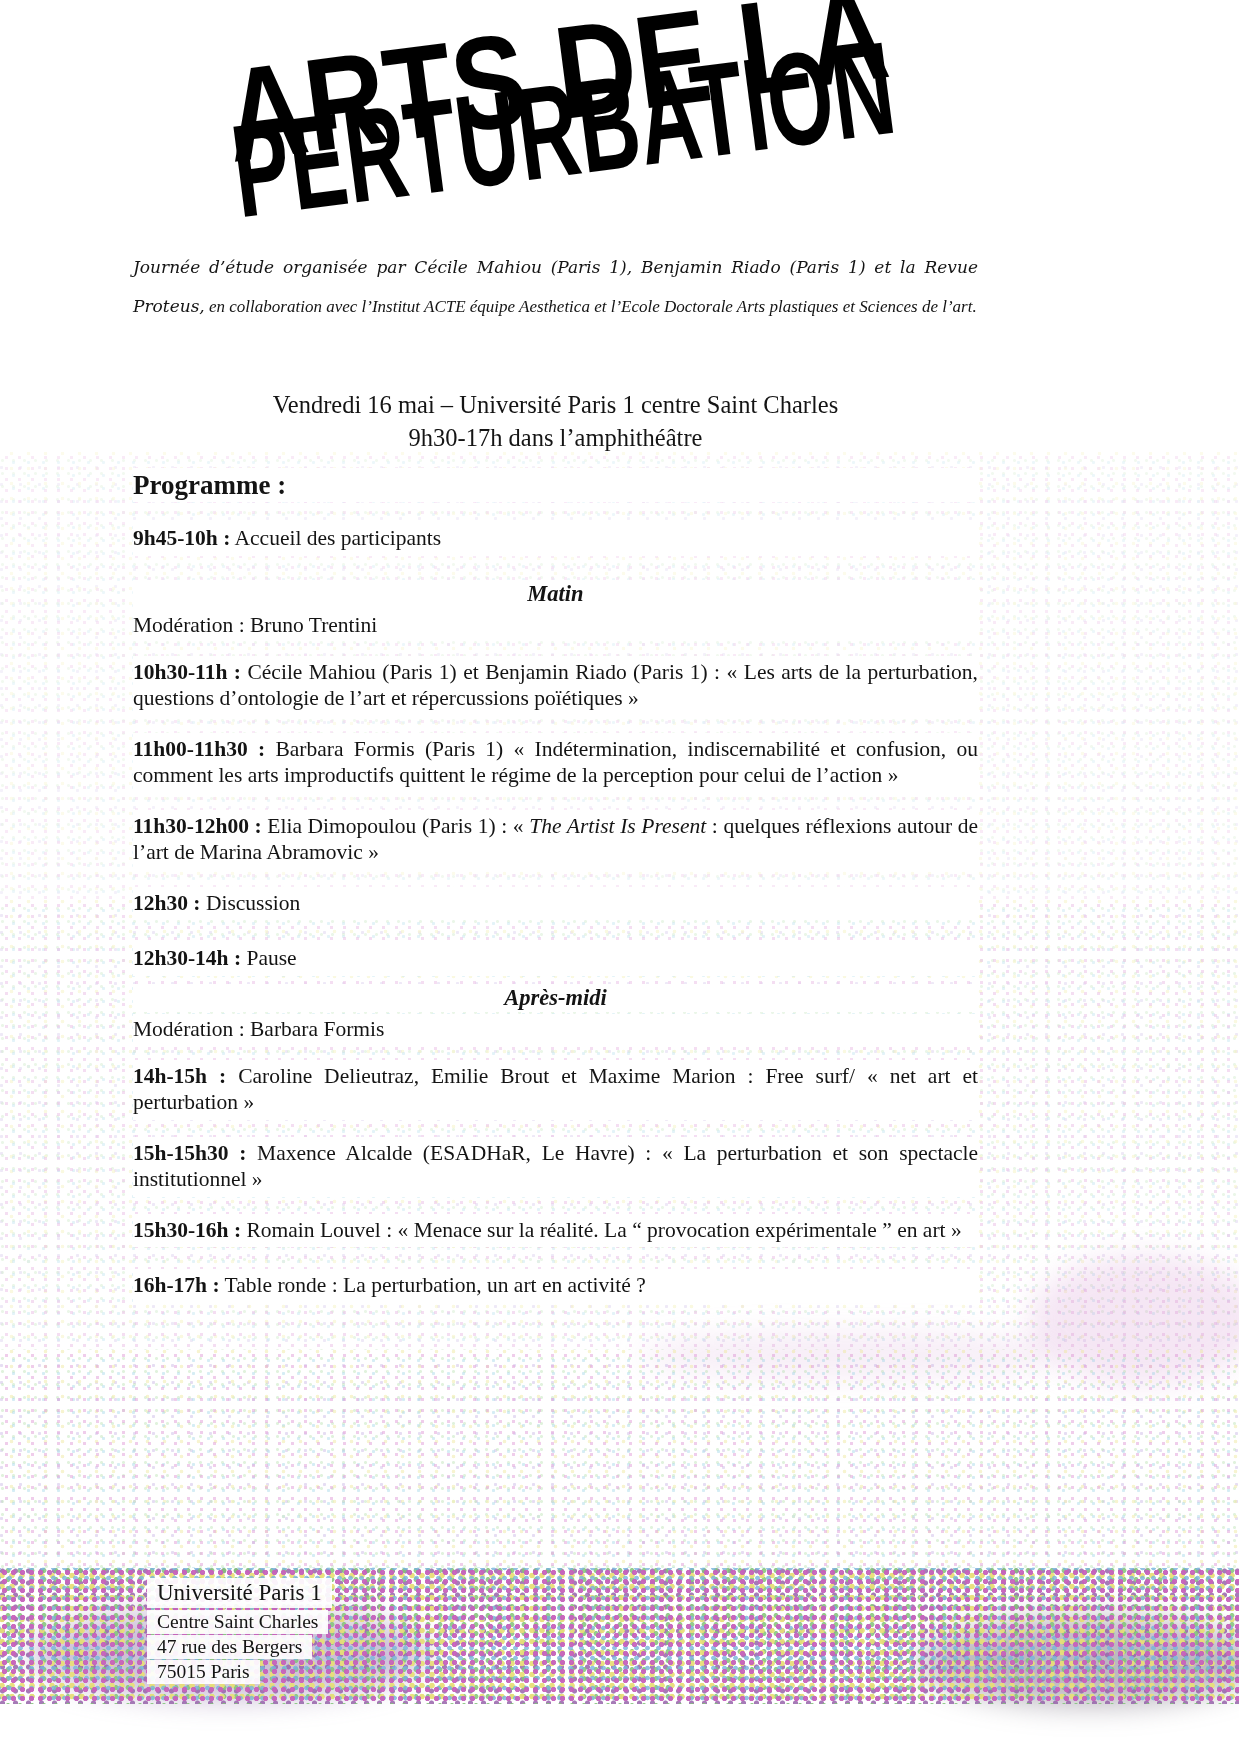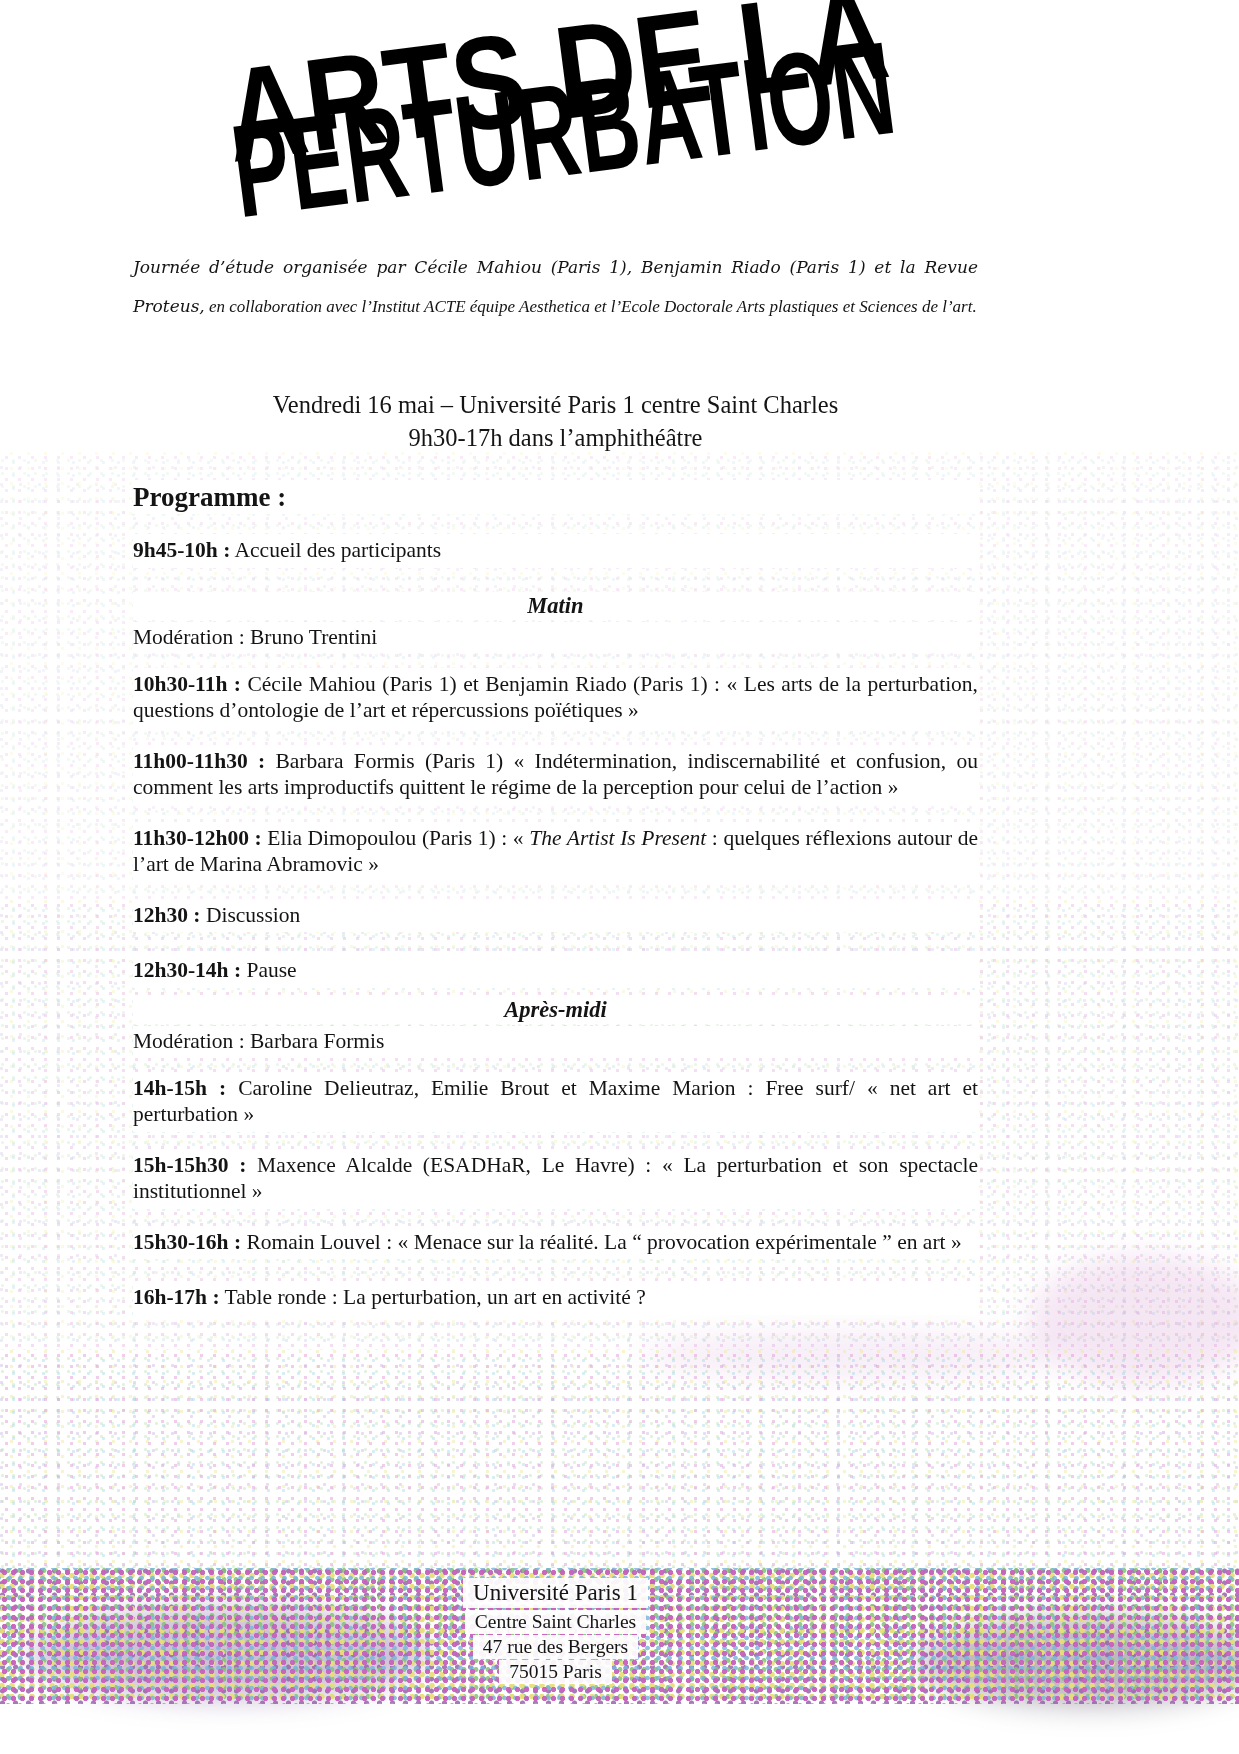--- a/index.html
+++ b/index.html
@@ -50,32 +50,32 @@
   #intro .wide { font-family:"DejaVu Serif", serif; }
   #intro .narrow { font-family:"Liberation Serif", serif; }
 
   
   #event { position:absolute; left:133px; top:388px; width:845px; text-align:center;
     font-weight:normal; font-size:24.5px; line-height:33px; }
 
   
   #col { position:absolute; left:133px; top:468px; width:845px; }
   .band { background:#ffffff; }
-  #programme-heading { font-weight:bold; font-size:27px; line-height:34px; margin-bottom:20px;margin-top:12px; }
+  #programme-heading { font-weight:bold; font-size:27px; line-height:34px; margin-bottom:20px; }
   .entry { font-size:21.5px; line-height:26.5px; text-align:justify; padding:3px 0 4px; margin-bottom:17px; }
   .entry .time { font-weight:bold; }
   .entry .it { font-style:italic; }
   .single { margin-bottom:22px; }
   #welcome { margin-bottom:24px; }
   .section-heading { text-align:center; font-weight:bold; font-size:22.5px; line-height:28px; margin-bottom:2px;font-style:italic; }
   .moderation { font-size:21.5px; line-height:30px; margin-bottom:16px; }
   #pause-entry { margin-bottom:8px; }
 
   
-  #footer { position:absolute; left:133px; top:1578px; width:845px; text-align:center; }
+  #footer { position:absolute; left:147px; top:1578px; width:845px; text-align:left; }
   #footer .f-line { line-height:24px; }
   #footer .f-line span { display:inline-block; background:rgba(255,255,255,0.92); padding:0 10px; font-size:19.5px; }
   #footer .f-line.big { line-height:30px; }
   #footer .f-line.big span { font-size:23px; }
 </style>
 </head>
 <body>
 
 <div class="page">
 

